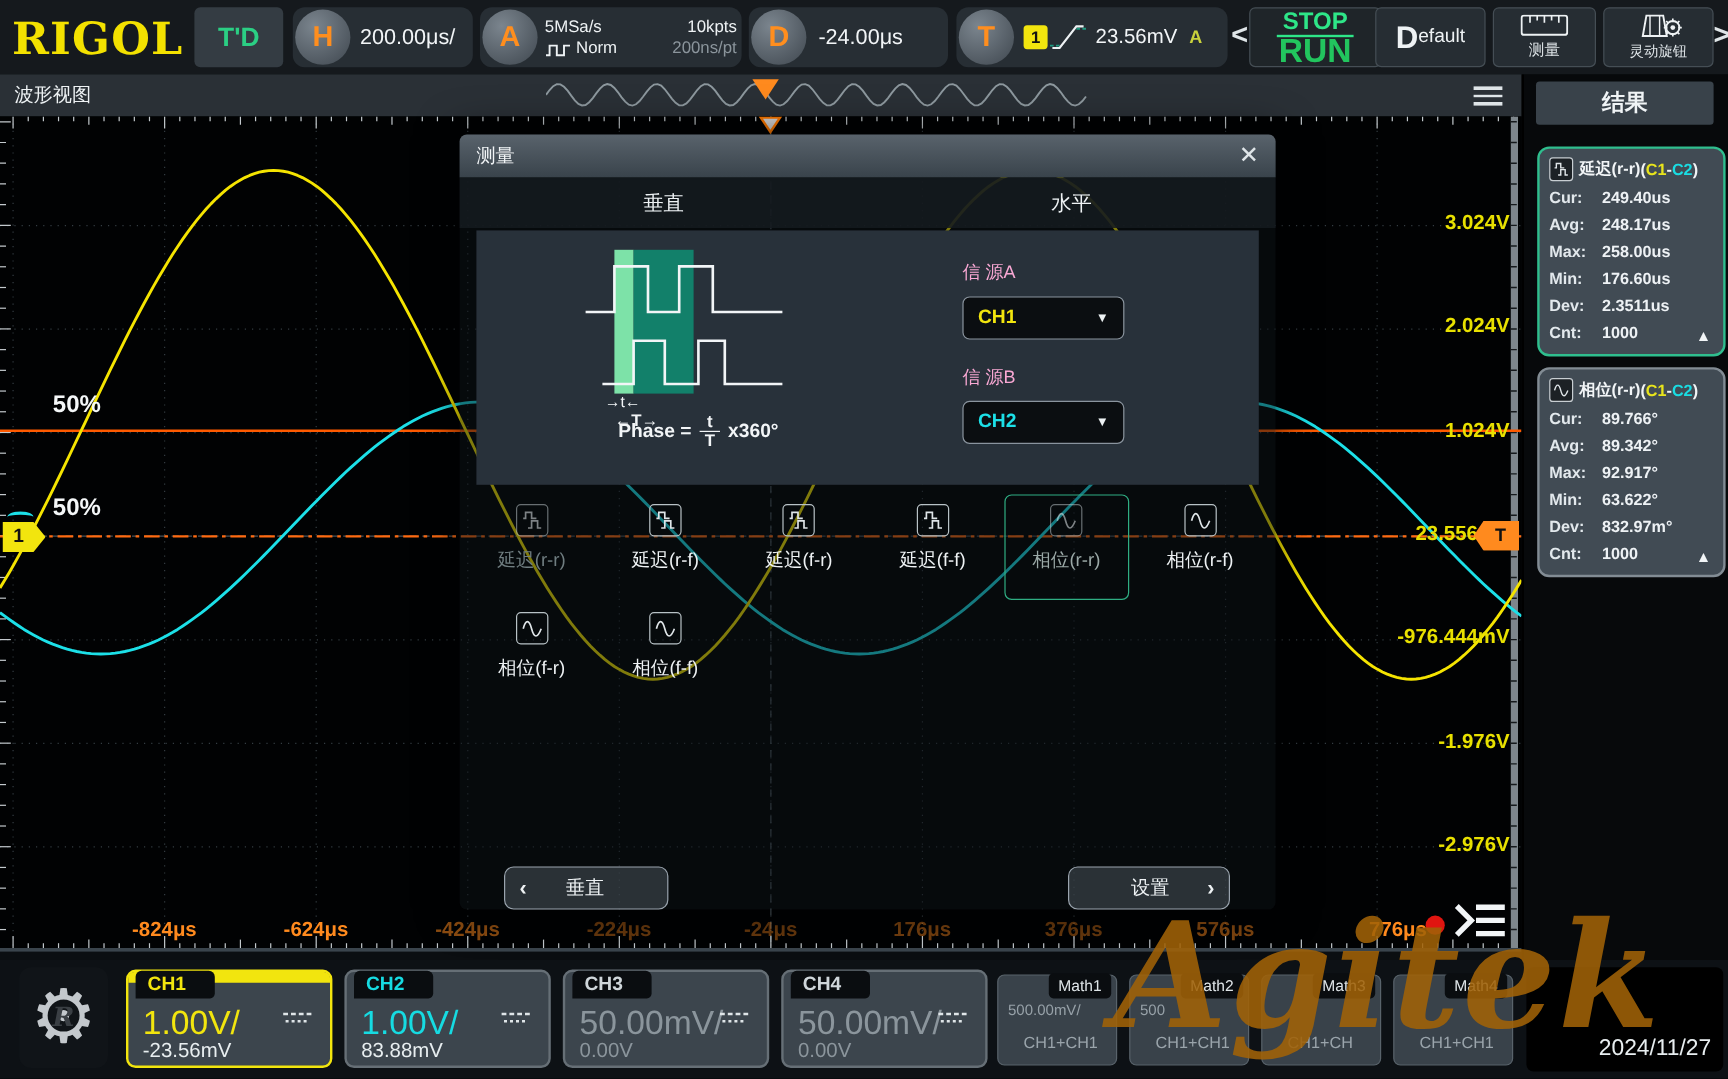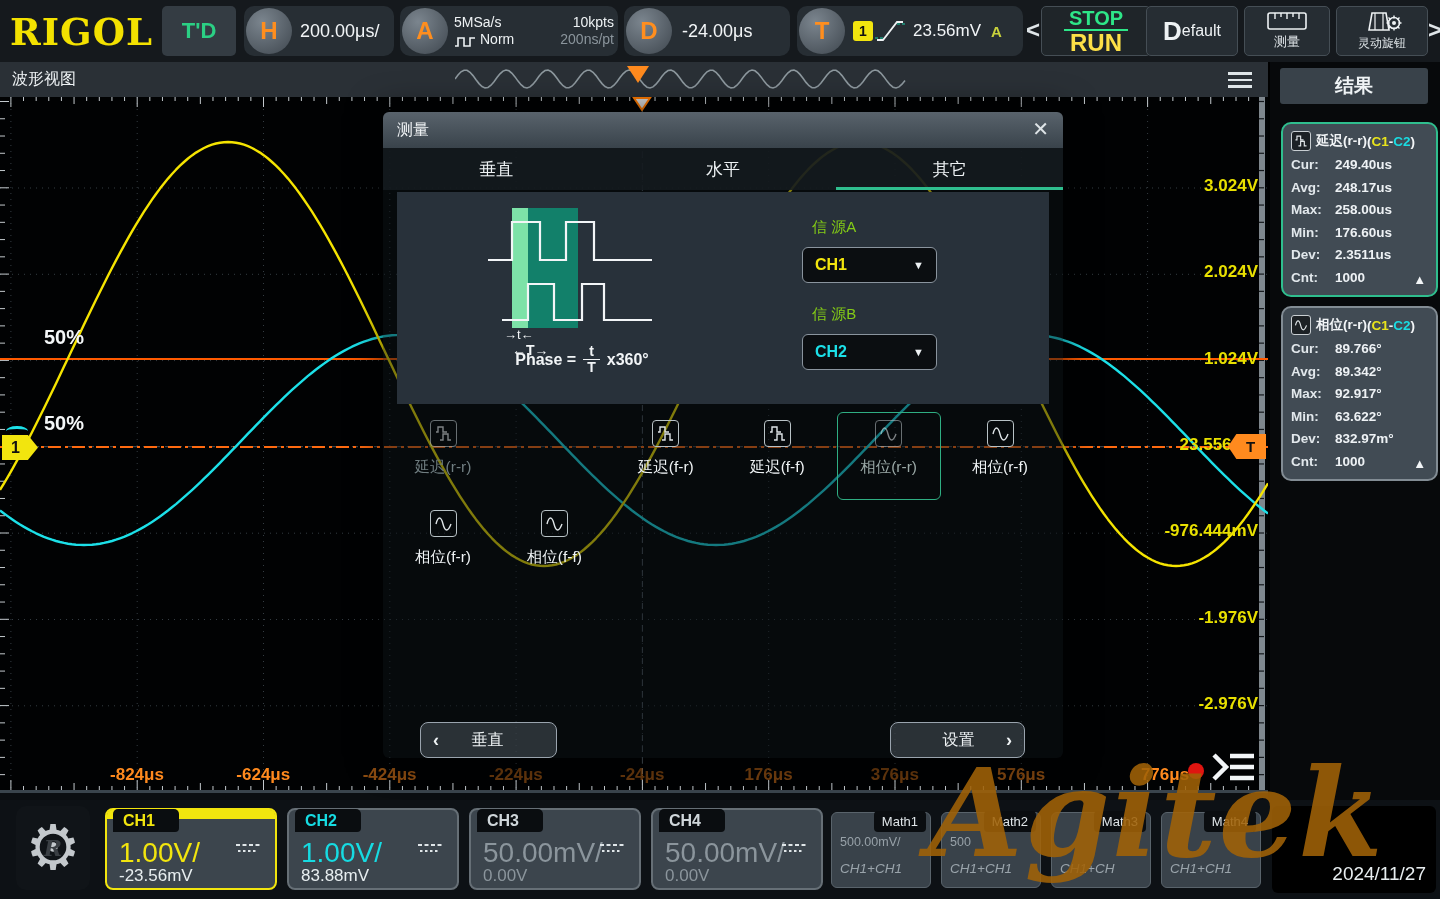--- a/index.html
+++ b/index.html
@@ -28,21 +28,21 @@
   #d-pill { left:624px; width:166px; }
   #d-pill .val { color:#f2f5f7; font-size:18px; margin-left:10px; }
   #t-pill { left:797px; width:226px; }
   .t-badge { background:#f2e50e; color:#111; font-weight:bold; font-size:14px; width:20px; height:20px;
              border-radius:3px; display:flex; align-items:center; justify-content:center; margin-left:8px; }
   #t-pill .val { color:#f2f5f7; font-size:17px; margin-left:6px; }
   #t-pill .coup { color:#c9d23c; font-weight:bold; font-size:15px; margin-left:10px; }
   .chev { position:absolute; top:16px; color:#dfe5e8; font-size:24px; font-weight:bold; cursor:pointer; }
   #runstop { left:1041px; width:110px; flex-direction:column; background:#1f2529; }
   #runstop .stop { color:#2ee688; font-weight:bold; font-size:20px; line-height:22px; border-bottom:2px solid #2ee688; padding:0 5px; }
-  #runstop .run  { color:#fde047; font-weight:bold; font-size:24px; line-height:24px; }
+  #runstop .run  { color:#22c55e; font-weight:bold; font-size:28px; line-height:24px; }
   #default-btn { left:1146px; width:92px; color:#eef2f4; font-size:16px; }
   #default-btn .cap { font-size:26px; font-weight:bold; }
   .icon-btn { flex-direction:column; color:#dfe5e8; font-size:13px; gap:3px; }
   #measure-btn { left:1244px; width:86px; }
   #knob-btn { left:1336px; width:92px; font-size:12px; }
 
   
   #navbar { position:absolute; left:0; top:62px; width:1268px; height:35px; background:#2a3036; }
   #nav-title { position:absolute; left:12px; top:7px; font-size:16px; color:#eef2f4; }
   #overview { position:absolute; left:455px; top:1px; }
@@ -84,21 +84,21 @@
               background:rgba(20,26,31,0.88); }
   .dlg-tab { flex:1; position:relative; display:flex; align-items:center; justify-content:center;
              color:#eef2f4; font-size:17px; cursor:pointer; }
   .dlg-tab.active::after { content:""; position:absolute; left:0; right:0; bottom:0; height:3px; background:#2fbe8e; }
   #dlg-content { position:absolute; left:14px; top:80px; width:652px; height:212px; background:#28313a; }
   #phase-svg { position:absolute; left:85px; top:16px; }
   #formula { position:absolute; left:60px; top:152px; width:250px; display:flex; align-items:center;
              justify-content:center; gap:7px; color:#f2f5f7; font-size:16px; font-weight:600; }
   .frac { display:flex; flex-direction:column; align-items:center; font-size:14px; line-height:15px; }
   .frac .den { border-top:1.5px solid #f2f5f7; padding:0 4px; }
-  .src-label { position:absolute; left:405px; color:#84cc16; font-size:15px;margin-left:10px; }
+  .src-label { position:absolute; left:405px; color:#f9a8d4; font-size:15px; }
   #srcA-label { top:26px; } #srcB-label { top:113px; }
   .dropdown { position:absolute; left:405px; width:135px; height:36px; background:#0b0e11;
               border:1.5px solid #8a949e; border-radius:6px; display:flex; align-items:center;
               justify-content:space-between; padding:0 12px; cursor:pointer; }
   #srcA-dd { top:55px; } #srcB-dd { top:142px; }
   .dd-val { font-size:16px; font-weight:bold; }
   #srcA-dd .dd-val { color:#f2e50e; } #srcB-dd .dd-val { color:#1ce0e8; }
   .dd-arrow { color:#eef2f4; font-size:11px; }
   #meas-grid { position:absolute; left:0; top:0; width:100%; height:100%; }
   .meas-item { position:absolute; width:104px; height:88px; display:flex; flex-direction:column;
@@ -160,21 +160,21 @@
   .ch-scale { position:absolute; left:12px; top:27px; font-size:28px; color:var(--cc); }
   .ch-card .coup { position:absolute; right:14px; top:32px; }
   .ch-offset { position:absolute; left:12px; top:56px; font-size:17px; color:#e8eef0; }
   .ch-card.off .ch-tab { color:#cfd6da; }
   .ch-card.off .ch-scale, .ch-card.off .ch-offset { color:#8b959c; }
   .math-card { position:absolute; top:12px; width:100px; height:76px; background:#39424a;
                border:1px solid #59636b; border-radius:6px; cursor:pointer; }
   .math-tab { position:absolute; right:4px; top:-2px; height:21px; background:#0a0d10; border-radius:4px;
               display:flex; align-items:center; padding:0 8px; font-size:13px; color:#dfe5e8; }
   .math-scale { position:absolute; left:8px; top:22px; font-size:12.5px; color:#97a1a8; }
-  .math-expr { position:absolute; left:8px; top:48px; font-size:13.5px; color:#9aa4ab;font-style:italic; }
+  .math-expr { position:absolute; left:21px; top:48px; font-size:13.5px; color:#9aa4ab; }
   #date-box { position:absolute; left:1272px; top:6px; width:164px; height:87px; background:#000;
               border-radius:6px; cursor:pointer; }
   #date-text { position:absolute; right:10px; bottom:8px; font-size:19px; color:#e8eef0;margin-left:44px; }
 
   
   #watermark { position:absolute; left:928px; top:752px; z-index:60; pointer-events:none;
                font-family:"DejaVu Serif", serif; font-size:122px; font-weight:bold; color:#a16207;
                opacity:.88; letter-spacing:2px; line-height:1;font-style:italic; }
 </style>
 </head>
@@ -622,21 +622,20 @@
 
   <div id="dialog">
     <div id="dlg-header">
       <span id="dlg-title">测量</span>
       <span id="dlg-close">✕</span>
     </div>
 
     <div id="dlg-tabs">
         <div class="dlg-tab normal">垂直</div>
         <div class="dlg-tab normal">水平</div>
-        <div class="dlg-tab active">其它</div>
       </div>
 
     <div id="dlg-content">
       <svg id="phase-svg" width="200" height="150" viewBox="0 0 200 150">
         <rect x="30" y="0" width="16" height="120" fill="#7de2a8"></rect>
         <rect x="46" y="0" width="50" height="120" fill="#12806a"></rect>
         <path d="M6,52 H30 V14 H58 V52 H84 V14 H112 V52 H170" fill="none" stroke="#f2f5f7" stroke-width="2.2"></path>
         <path d="M20,112 H46 V76 H72 V112 H100 V76 H122 V112 H170" fill="none" stroke="#f2f5f7" stroke-width="2.2"></path>
         <text x="22" y="131" fill="#f2f5f7" font-size="13">→t←</text>
         <text x="30" y="147" fill="#f2f5f7" font-size="14" font-weight="bold">←T→</text>
@@ -664,20 +663,29 @@
     <div id="meas-grid">
         <div class="meas-item used delay" style="left: 8px; top: 300px;">
         <span class="mi-icon">
           <svg class="g-delay" width="19" height="19" viewBox="0 0 19 19">
               <path d="M2,8 h2 V3 h5 V8 h4 M6,16 h3 v-6 h5 v6 h3" fill="none" stroke="#dfe5e8" stroke-width="1.4"></path>
             </svg>
 
         </span>
         <span class="mi-label">延迟(r-r)</span>
       </div>
+        <div class="meas-item normal delay" style="left: 119.4px; top: 300px;">
+        <span class="mi-icon">
+          <svg class="g-delay" width="19" height="19" viewBox="0 0 19 19">
+              <path d="M2,8 h2 V3 h5 V8 h4 M6,16 h3 v-6 h5 v6 h3" fill="none" stroke="#dfe5e8" stroke-width="1.4"></path>
+            </svg>
+
+        </span>
+        <span class="mi-label">延迟(r-f)</span>
+      </div>
         <div class="meas-item normal delay" style="left: 230.8px; top: 300px;">
         <span class="mi-icon">
           <svg class="g-delay" width="19" height="19" viewBox="0 0 19 19">
               <path d="M2,8 h2 V3 h5 V8 h4 M6,16 h3 v-6 h5 v6 h3" fill="none" stroke="#dfe5e8" stroke-width="1.4"></path>
             </svg>
 
         </span>
         <span class="mi-label">延迟(f-r)</span>
       </div>
         <div class="meas-item normal delay" style="left: 342.2px; top: 300px;">

